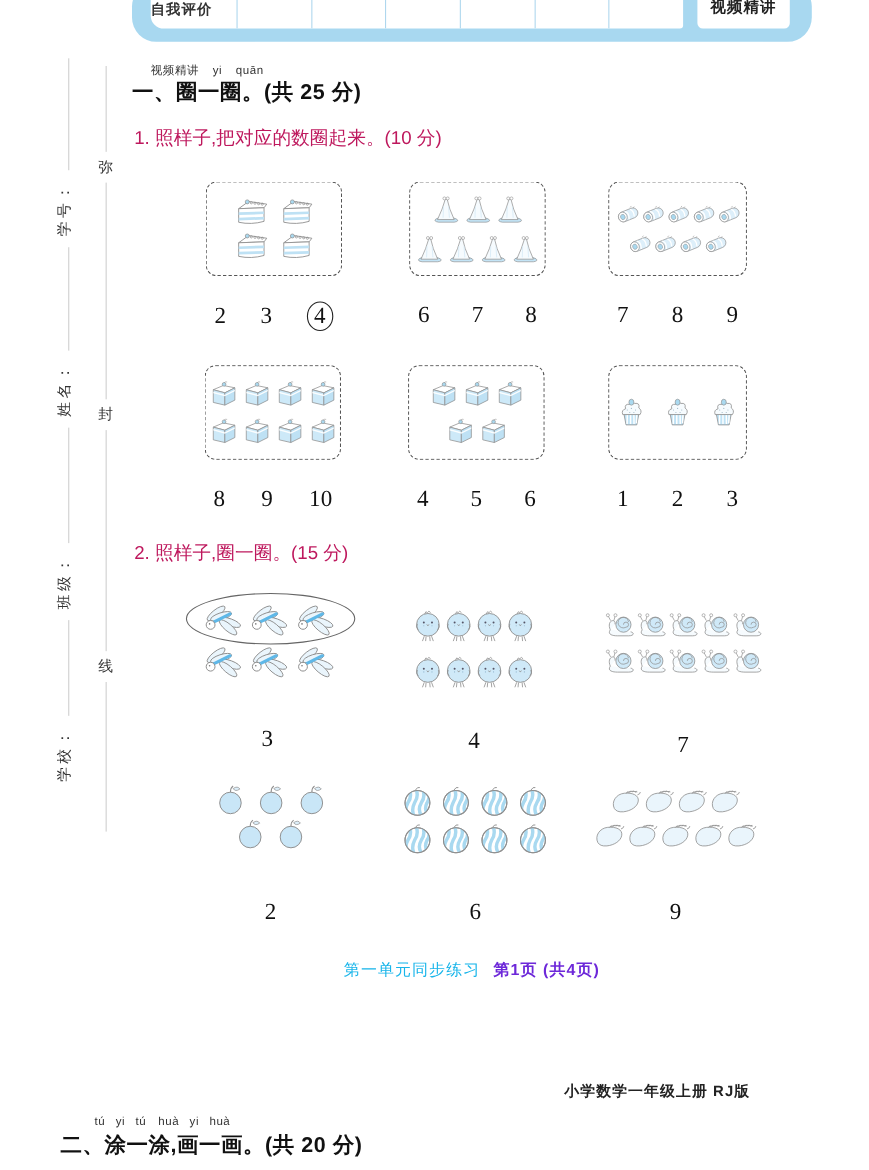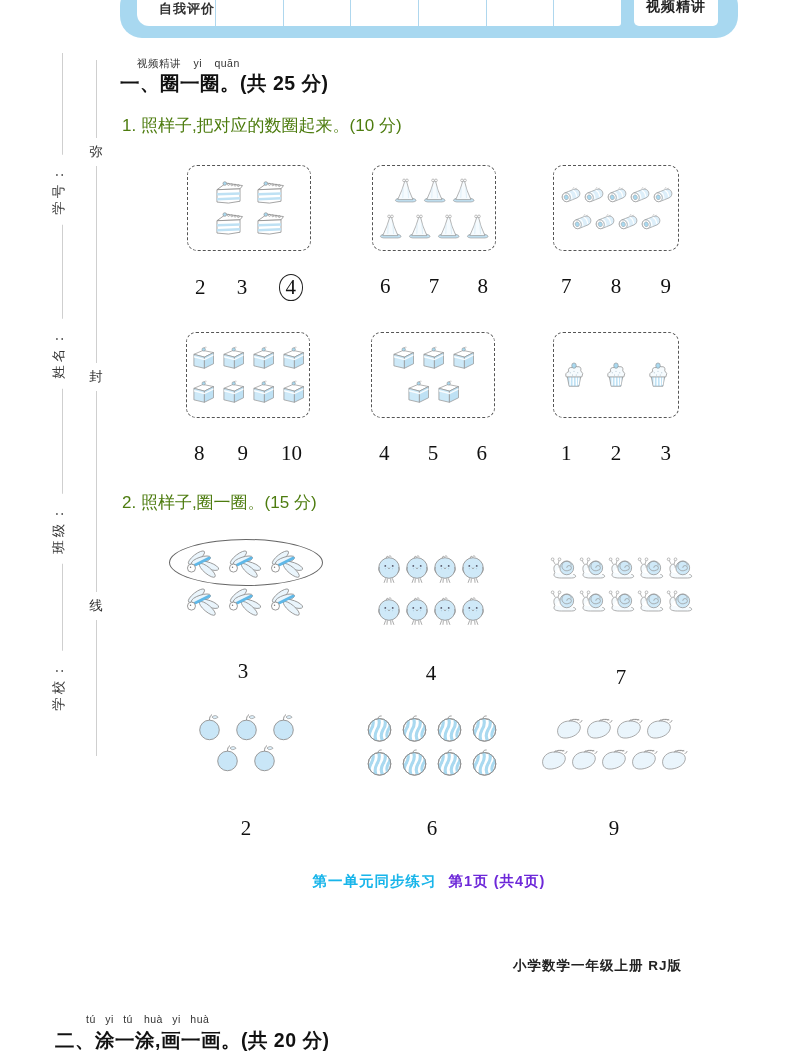--- a/index.html
+++ b/index.html
@@ -10,21 +10,21 @@
   html,body{margin:0;padding:0}
   body{
     width:790px;height:1064px;position:relative;background:#fff;overflow:hidden;
     font-family:"Liberation Sans","DejaVu Sans",sans-serif;color:var(--ink);
   }
   
   .band{position:absolute;left:120px;top:-16px;width:618px;height:54px;
     background:var(--band);border-radius:22px}
   .eval-table{position:absolute;left:17px;top:8px;height:34px;width:484px;
     background:#fff;border-radius:3px 3px 3px 12px;display:flex;align-items:center;overflow:hidden}
-  .eval-label{width:78px;text-align:right;font-size:13px;font-weight:600;color:#333;letter-spacing:1px}
+  .eval-label{width:78px;text-align:left;font-size:13px;font-weight:600;color:#333;letter-spacing:1px}
   .eval-cells{flex:1;display:flex;height:100%}
   .eval-cells .cell{flex:1;border-left:1px solid #AFD7EE}
   .video-btn{position:absolute;right:20px;top:4px;width:84px;height:38px;background:#fff;
     border-radius:5px;display:flex;align-items:center;justify-content:center;
     font-size:14px;font-weight:bold;color:#222;letter-spacing:1px}
   
   .vline{position:absolute;width:1px;background:var(--line)}
   .vline-1{left:62px;top:53px;height:604px}
   .vline-2{left:96px;top:60px;height:696px}
   .side-label{position:absolute;left:59px;transform:translate(-50%,-50%) rotate(-90deg);
@@ -32,21 +32,21 @@
   .sl-0{top:190px}.sl-1{top:354px}.sl-2{top:529px}.sl-3{top:686px}
   .seal-char{position:absolute;left:96px;transform:translate(-50%,-50%);
     background:#fff;padding:5px 1px;font-size:13.5px;color:#333}
   .sc-0{top:152px}.sc-1{top:377px}.sc-2{top:606px}
   
   .serif{font-family:Liberation Sans, sans-serif}
   .pinyin{position:absolute;font-size:10.5px;color:#333;word-spacing:9px;letter-spacing:.5px}
   .pinyin1{left:137px;top:57px}
   .title-big{position:absolute;font-size:19.5px;font-weight:bold;color:#111;letter-spacing:.5px}
   .title1{left:120px;top:70px}
-  .subtitle{position:absolute;font-size:17px;color:#4d7c0f}
+  .subtitle{position:absolute;font-size:17px;color:#be185d}
   .sub1{left:122px;top:114px}
   .sub2{left:122px;top:491px}
   
   .s1-group{position:absolute;width:124px}
   .s1-group:nth-child(1){left:187px;top:165px}
   .s1-group:nth-child(2){left:372px;top:165px}
   .s1-group:nth-child(3){left:553px;top:165px;width:126px}
   .s1-group:nth-child(4){left:186px;top:332px}
   .s1-group:nth-child(5){left:371px;top:332px}
   .s1-group:nth-child(6){left:553px;top:332px;width:126px}
@@ -79,23 +79,23 @@
   .i-cube-cake{width:28px;height:33px;margin:0 1px}
   .i-cupcake{width:30px;height:38px;margin:0 6px}
   .i-dragonfly{width:40px;height:38px;margin:0 1px}
   .i-chick{width:28px;height:42px}
   .i-snail{width:29px;height:33px}
   .i-apple{width:33px;height:31px;margin:0 2px}
   .i-watermelon{width:33px;height:34px;margin:0 1px}
   .i-mango{width:30px;height:31px}
   
   .footer{position:absolute;left:120px;top:872px;width:618px;text-align:center;font-size:14.5px}
-  .footer .unit{color:var(--accent);font-weight:bold;margin-right:12px;letter-spacing:1px}
+  .footer .unit{color:var(--accent);font-weight:normal;margin-right:12px;letter-spacing:1px}
   .footer .pg{color:#6d28d9;font-weight:600;letter-spacing:1px}
-  .book-label{position:absolute;right:108px;top:957px;font-size:13.5px;font-weight:bold;color:#222;letter-spacing:1px}
+  .book-label{position:absolute;right:108px;top:983px;font-size:13.5px;font-weight:bold;color:#222;letter-spacing:1px}
   .pinyin2{left:86px;top:1013px;word-spacing:6px}
   .title2{left:55px;top:1027px}
 </style>
 </head>
 <body>
 
 <svg width="0" height="0" style="position:absolute" aria-hidden="true">
   <defs>
     <clipPath id="wm-clip">
         <circle cx="19" cy="20" r="13"></circle>

